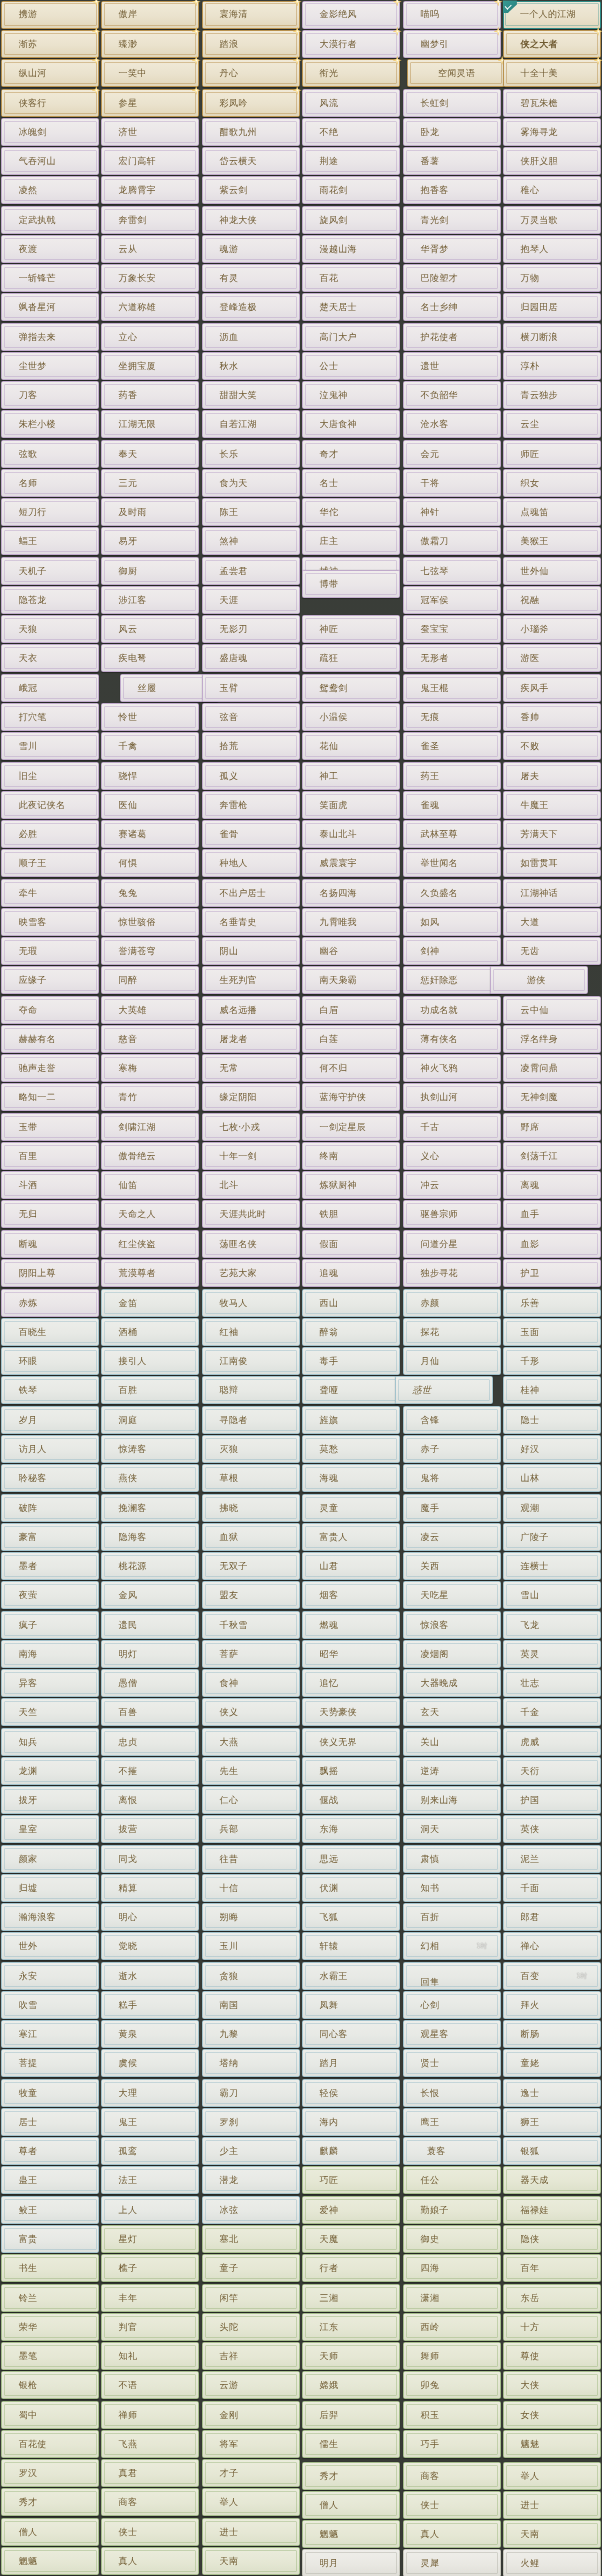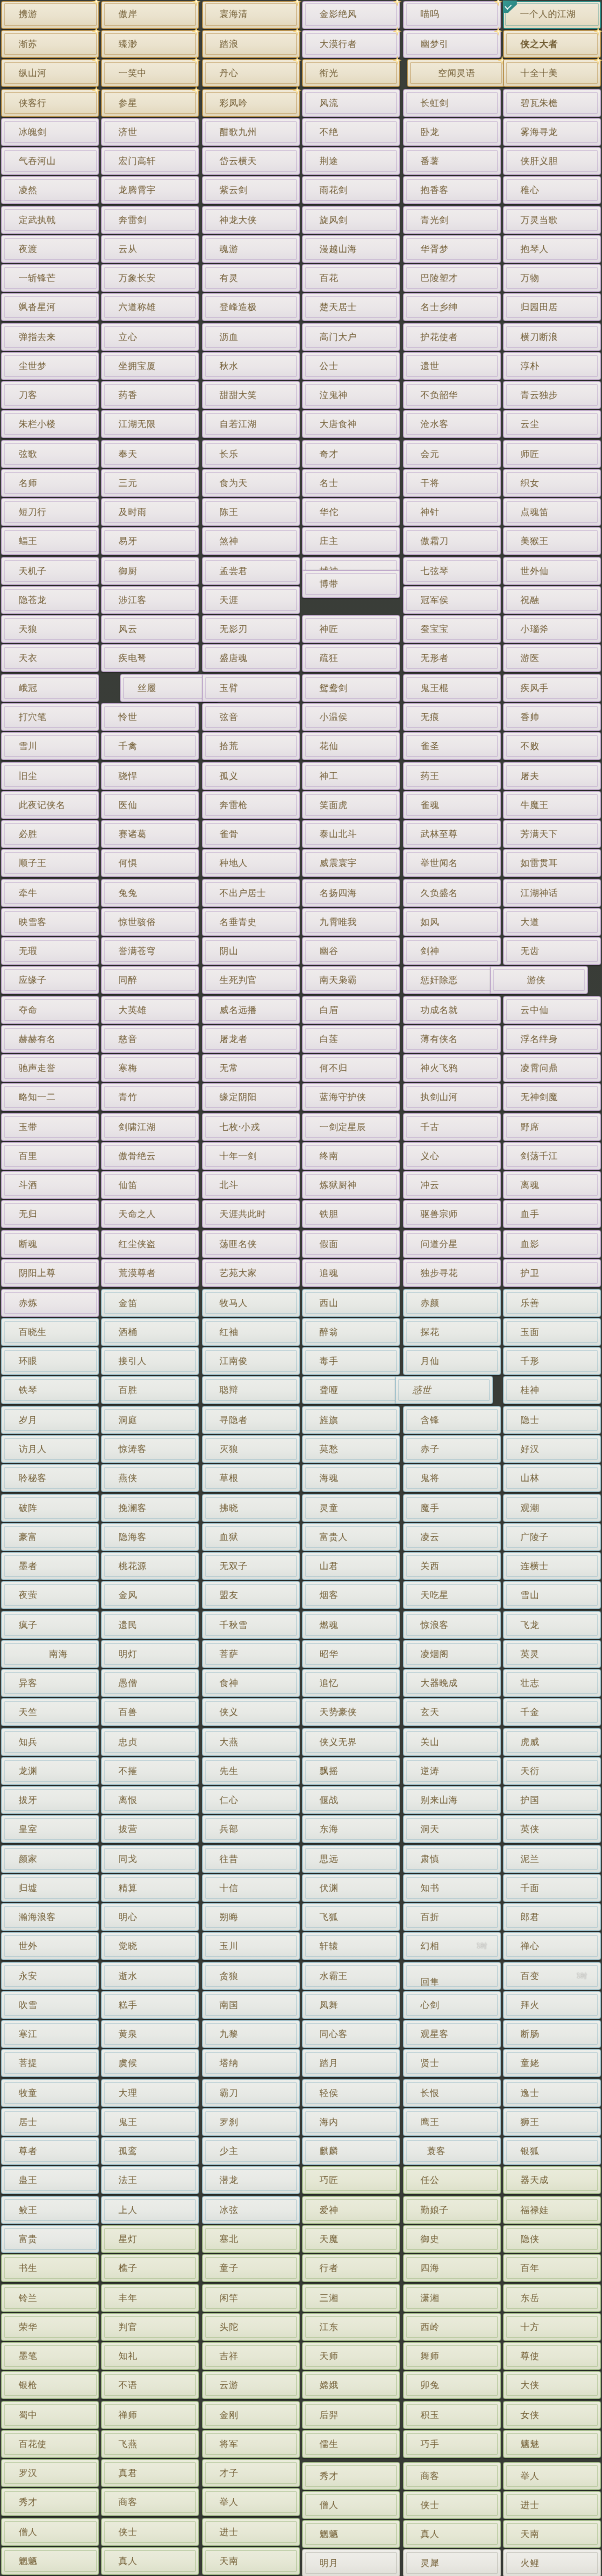--- a/index.html
+++ b/index.html
@@ -1084,21 +1084,21 @@
     </div>
     <div class="cell blue" style="left: 302px; top: 1611px;">
       <span class="label">燃魂</span>
     </div>
     <div class="cell blue" style="left: 403px; top: 1611px;">
       <span class="label">惊浪客</span>
     </div>
     <div class="cell blue" style="left: 503px; top: 1611px;">
       <span class="label">飞龙</span>
     </div>
-    <div class="cell blue" style="left: 1.1px; top: 1640px; justify-content: center;">
+    <div class="cell blue" style="left: 1.1px; top: 1640px;">
       <span class="label">南海</span>
     </div>
     <div class="cell blue" style="left: 101px; top: 1640px;">
       <span class="label">明灯</span>
     </div>
     <div class="cell blue" style="left: 202px; top: 1640px;">
       <span class="label">菩萨</span>
     </div>
     <div class="cell blue" style="left: 302px; top: 1640px;">
       <span class="label">昭华</span>

